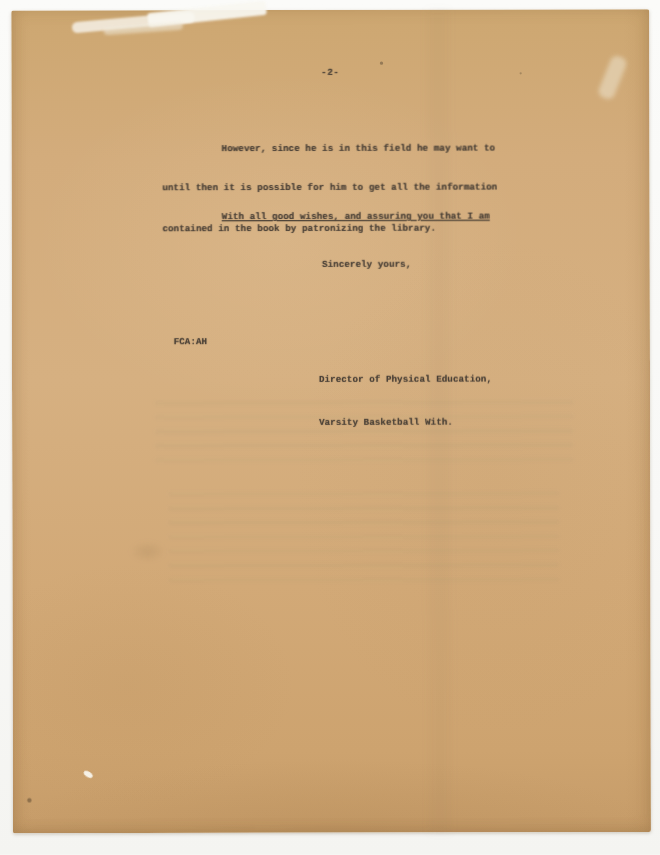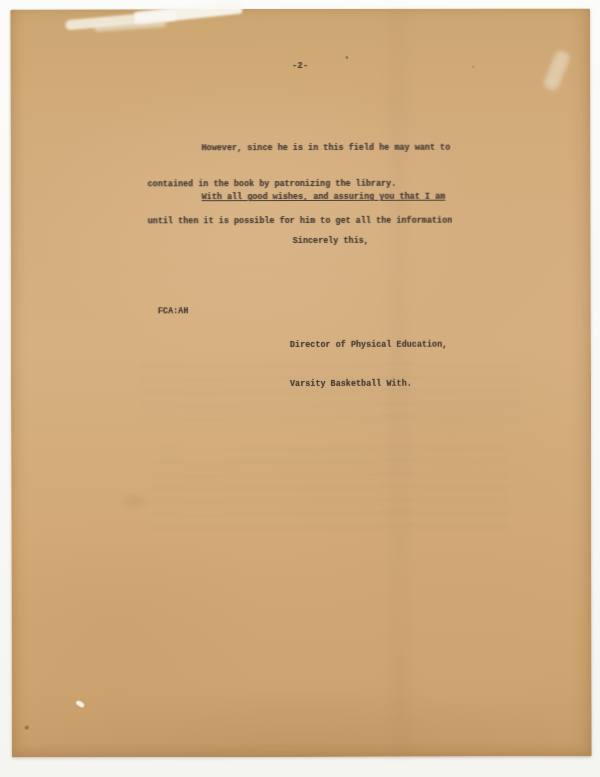--- a/index.html
+++ b/index.html
@@ -50,21 +50,21 @@
     text-shadow: 0 0 1px rgba(74, 64, 54, 0.55);
   }
   .page-number {
     left: 0;
     right: 0;
     top: 51px;
     text-align: center;
     letter-spacing: 0.5px;
   }
   .para-1 { left: 137px; top: 96px; }
-  .para-1 .line-first { padding-left: 54px; margin-top: 13px; }
+  .para-1 .line-first { padding-left: 54px; }
   .para-2 { left: 128px; top: 158px; }
   .para-2 .line-first { padding-left: 63px; text-decoration: underline; }
   .closing { left: 282px; top: 226px; }
   .signature-block { left: 279px; top: 304px; line-height: 13px; }
   .typist-initials { left: 147px; top: 296px; }
 
   
   .artifact { position: absolute; pointer-events: none; }
   .tear-1 {
     left: 55px; top: 6px; width: 112px; height: 10px;
@@ -115,29 +115,29 @@
     <div class="artifact smudge-1"></div>
     <div class="artifact speck-dark-1"></div>
     <div class="artifact speck-dark-2"></div>
     <div class="artifact speck-dark-3"></div>
     <div class="artifact speck-white-1"></div>
 
     <div class="typewriter page-number">-2-</div>
 
     <div class="typewriter para-1">
       <div class="line-first">However, since he is in this field he may want to</div>
+      <div>until then it is possible for him to get all the information</div>
       <div>contained in the book by patronizing the library.</div>
-      <div>until then it is possible for him to get all the information</div>
     </div>
 
     <div class="typewriter para-2">
       <div class="line-first">With all good wishes, and assuring you that I am</div>
     </div>
 
-    <div class="typewriter closing">Sincerely this,</div>
+    <div class="typewriter closing">Sincerely yours,</div>
 
     <div class="typewriter typist-initials">FCA:AH</div>
 
     <div class="typewriter signature-block">
       <div>Director of Physical Education,</div>
       <div>Varsity Basketball With.</div>
     </div>
 
   </div>
 </div>

